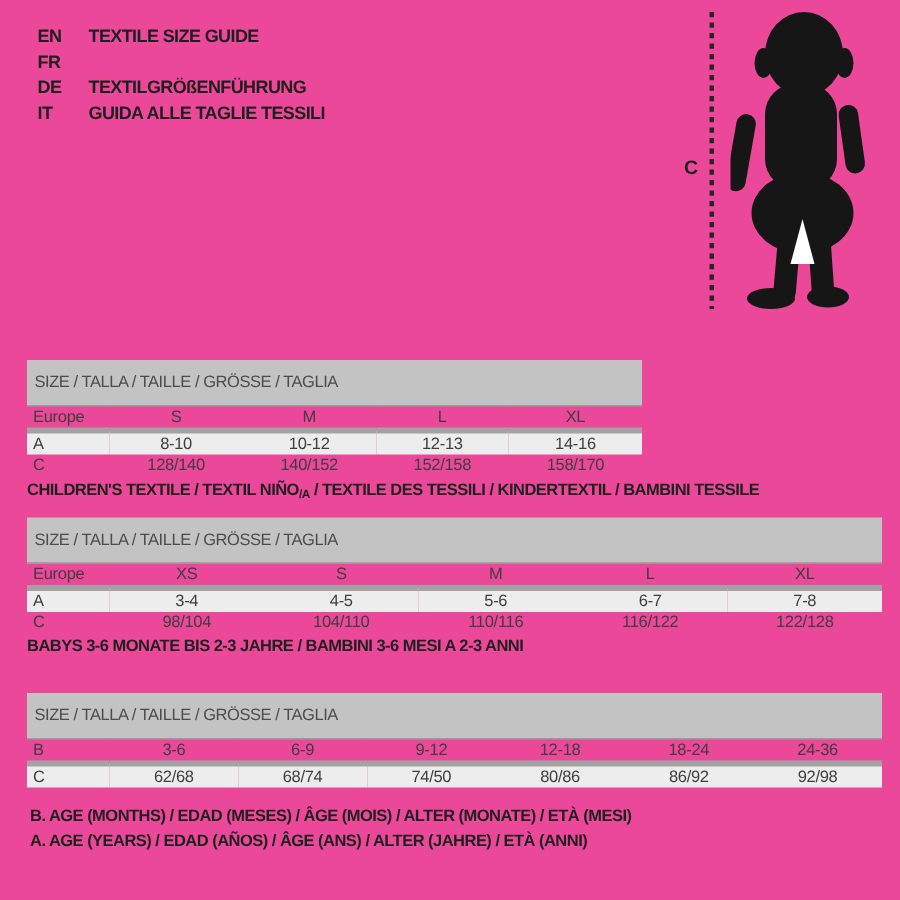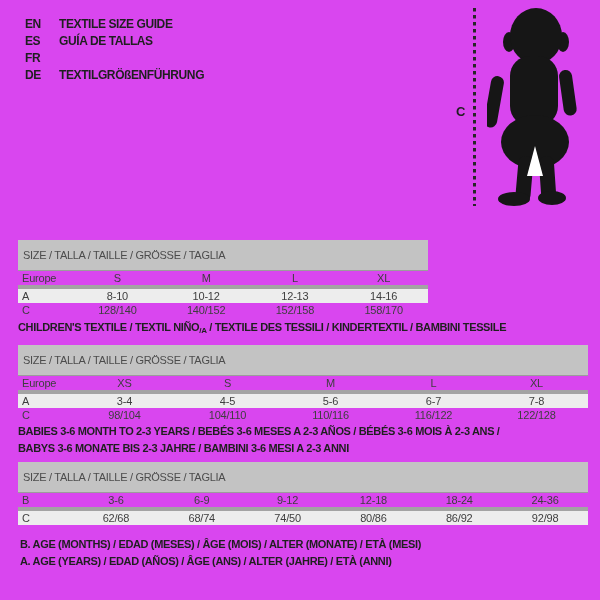--- a/index.html
+++ b/index.html
@@ -1,18 +1,18 @@
 <!DOCTYPE html>
 <html><head>
 <meta charset="utf-8">
 <style>
   * { margin:0; padding:0; box-sizing:border-box; }
   html,body { background:#ffffff; }
   .page {
-    position:relative; width:600px; height:600px; background:#d946ef; overflow:hidden;
+    position:relative; width:600px; height:600px; background:#ec4899; overflow:hidden;
     font-family:"Liberation Sans", sans-serif; color:#1f1f1f;
   }
   
   .lang-block { position:absolute; left:25px; top:16px; }
   .lang-row { display:flex; height:17px; line-height:17px; }
   .lang-code, .lang-label { font-weight:700; font-size:12px; letter-spacing:-0.4px; white-space:nowrap; }
   .lang-code { width:34px; }
   
   .measure-line { position:absolute; left:472px; top:8px; }
   .measure-label { position:absolute; left:456px; top:104px; font-size:13px; font-weight:700; }
@@ -40,29 +40,29 @@
 <body>
 
 <div class="page">
 
   <div class="lang-block">
     <div class="lang-row">
       <span class="lang-code">EN</span>
       <span class="lang-label">TEXTILE SIZE GUIDE</span>
     </div>
     <div class="lang-row">
-      <span class="lang-code">ES</span>
-      <span class="lang-label">GUÍA DE TALLAS</span>
-    </div>
-    <div class="lang-row">
       <span class="lang-code">FR</span>
     </div>
     <div class="lang-row">
       <span class="lang-code">DE</span>
       <span class="lang-label">TEXTILGRÖßENFÜHRUNG</span>
+    </div>
+    <div class="lang-row">
+      <span class="lang-code">IT</span>
+      <span class="lang-label">GUIDA ALLE TAGLIE TESSILI</span>
     </div>
   </div>
 
   <svg class="measure-line" width="5" height="198" viewBox="0 0 5 198">
     <line x1="2.5" y1="0" x2="2.5" y2="198" stroke="#262626" stroke-width="3" stroke-dasharray="3.5 3.5"></line>
   </svg>
   <span class="measure-label">C</span>
   <svg class="baby" width="94" height="202" viewBox="0 0 94 202">
     <g fill="#161616">
       <ellipse cx="22" cy="36" rx="6" ry="10"></ellipse>
@@ -159,21 +159,20 @@
         <td>98/104</td>
         <td>104/110</td>
         <td>110/116</td>
         <td>116/122</td>
         <td>122/128</td>
       </tr>
     </tbody>
   </table>
 
   <div class="section-title two-line" style="left:18px; top:423px;">
-    <div>BABIES 3-6 MONTH TO 2-3 YEARS / BEBÉS 3-6 MESES A 2-3 AÑOS / BÉBÉS 3-6 MOIS À 2-3 ANS /</div>
     <div>BABYS 3-6 MONATE BIS 2-3 JAHRE / BAMBINI 3-6 MESI A 2-3 ANNI</div>
   </div>
   <table class="size-table" style="left:18px; top:462px; width:570px;">
     <colgroup>
         <col style="width:55px">
         <col>
         <col>
         <col>
         <col>
         <col>

